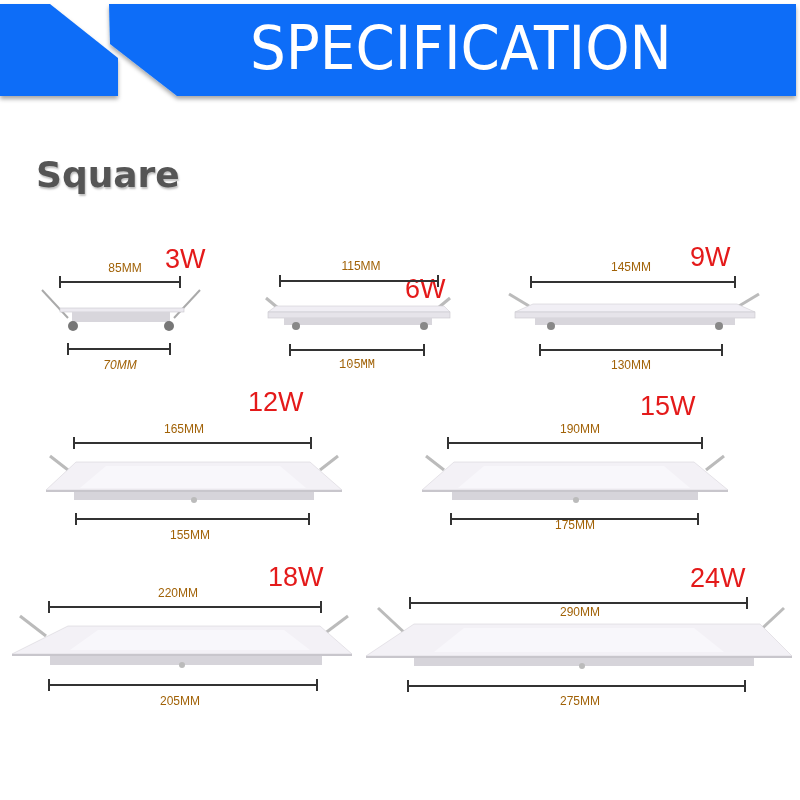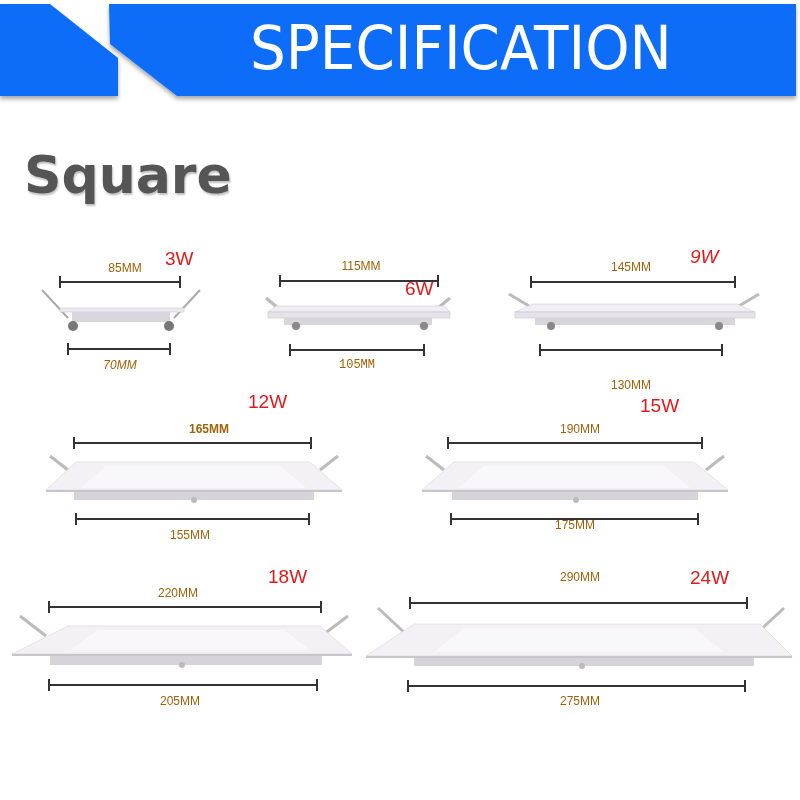--- a/index.html
+++ b/index.html
@@ -1,21 +1,21 @@
 <!DOCTYPE html>
 <html><head>
 <meta charset="utf-8">
 <style>
   html, body { margin: 0; padding: 0; }
   body { width: 800px; height: 800px; background: #ffffff; position: relative; overflow: hidden; font-family: "DejaVu Sans", sans-serif; }
   .header-svg { position: absolute; left: 0; top: 0; }
   .title { position: absolute; left: 250px; top: 8px; width: 500px; text-align: left; color: #ffffff; font-family: "DejaVu Sans", sans-serif; font-size: 60px; letter-spacing: 0px; line-height: 80px; transform: scaleX(0.94); transform-origin: left center; }
-  .section-title { position: absolute; left: 24px; top: 140px; font-family: "DejaVu Sans", sans-serif; font-weight: bold; font-size: 52px; color: #555555; text-shadow: 1px 2px 2px rgba(0,0,0,0.25); line-height: 70px; }
+  .section-title { position: absolute; left: 36px; top: 140px; font-family: "DejaVu Sans", sans-serif; font-weight: bold; font-size: 36px; color: #555555; text-shadow: 1px 2px 2px rgba(0,0,0,0.25); line-height: 70px; }
   .dim-label { position: absolute; font-family: "Liberation Sans", sans-serif; font-size: 12px; color: #a16207; white-space: nowrap; transform: translateX(-50%); line-height: 18px; }
-  .watt { position: absolute; font-family: "Liberation Sans", sans-serif; font-size: 19px; color: #e41a1a; white-space: nowrap; line-height: 28px; }
+  .watt { position: absolute; font-family: "Liberation Sans", sans-serif; font-size: 27px; color: #e41a1a; white-space: nowrap; line-height: 28px; }
   .bar { position: absolute; height: 2px; background: #333333; }
   .bar::before, .bar::after { content: ""; position: absolute; top: -5px; width: 2px; height: 12px; background: #333333; }
   .bar::before { left: 0; }
   .bar::after { right: 0; }
   .lamp { position: absolute; }
 </style>
 </head>
 <body>
 
 <svg class="header-svg" width="800" height="104" viewBox="0 0 800 104">
@@ -58,39 +58,39 @@
     <rect x="4" y="18" width="182" height="6" fill="#e6e4ea" stroke="#c8c6cc" stroke-width="0.6"></rect>
     <rect x="20" y="24" width="148" height="7" fill="#d8d6dc"></rect>
     <circle cx="32" cy="32" r="4" fill="#888"></circle>
     <circle cx="160" cy="32" r="4" fill="#888"></circle>
   </svg>
   <div class="bar" style="left:289px; top:349px; width:136px;"></div>
   <div class="dim-label" style="left:357px; top:356px;font-family:Liberation Mono, monospace;">105MM</div>
 </div>
 
 <div>
-  <div class="watt" style="left:690px; top:243px;font-style:italic;">9W</div>
+  <div class="watt" style="left:690px; top:243px;">9W</div>
   <div class="dim-label" style="left:631px; top:258px;">145MM</div>
   <div class="bar" style="left:530px; top:281px; width:206px;"></div>
   <svg class="lamp" style="left:505px; top:292px;" width="258" height="42" viewBox="0 0 258 42">
     <line x1="4" y1="2" x2="24" y2="14" stroke="#bbb" stroke-width="3"></line>
     <line x1="254" y1="2" x2="234" y2="14" stroke="#bbb" stroke-width="3"></line>
     <polygon points="10,20 250,20 232,12 28,12" fill="#f1eff5" stroke="#d0ced4" stroke-width="0.6"></polygon>
     <rect x="10" y="20" width="240" height="6" fill="#e6e4ea" stroke="#c8c6cc" stroke-width="0.6"></rect>
     <rect x="30" y="26" width="200" height="7" fill="#d8d6dc"></rect>
     <circle cx="46" cy="34" r="4" fill="#888"></circle>
     <circle cx="214" cy="34" r="4" fill="#888"></circle>
   </svg>
   <div class="bar" style="left:539px; top:349px; width:184px;"></div>
-  <div class="dim-label" style="left:631px; top:356px;margin-top:20px;">130MM</div>
+  <div class="dim-label" style="left:631px; top:356px;">130MM</div>
 </div>
 
 <div>
   <div class="watt" style="left:248px; top:388px;">12W</div>
-  <div class="dim-label" style="left:209px; top:420px;font-weight:bold;">165MM</div>
+  <div class="dim-label" style="left:184px; top:420px;">165MM</div>
   <div class="bar" style="left:73px; top:442px; width:239px;"></div>
   <svg class="lamp" style="left:44px; top:452px;" width="300" height="52" viewBox="0 0 300 52">
     <line x1="6" y1="4" x2="24" y2="18" stroke="#bbb" stroke-width="3"></line>
     <line x1="294" y1="4" x2="276" y2="18" stroke="#bbb" stroke-width="3"></line>
     <polygon points="2,38 298,38 266,10 32,10" fill="#f3f1f6" stroke="#d6d4da" stroke-width="0.6"></polygon>
     <polygon points="36,36 262,36 236,14 62,14" fill="#f8f7fb"></polygon>
     <rect x="2" y="38" width="296" height="2" fill="#c8c6cc"></rect>
     <rect x="30" y="40" width="240" height="8" fill="#d6d4da"></rect>
     <circle cx="150" cy="48" r="3" fill="#bbb"></circle>
   </svg>
@@ -127,21 +127,21 @@
     <rect x="2" y="40" width="340" height="2" fill="#c8c6cc"></rect>
     <rect x="40" y="42" width="272" height="9" fill="#d6d4da"></rect>
     <circle cx="172" cy="51" r="3" fill="#bbb"></circle>
   </svg>
   <div class="bar" style="left:48px; top:684px; width:270px;"></div>
   <div class="dim-label" style="left:180px; top:692px;">205MM</div>
 </div>
 
 <div>
   <div class="watt" style="left:690px; top:564px;">24W</div>
-  <div class="dim-label" style="left:580px; top:568px;">290MM</div>
+  <div class="dim-label" style="left:580px; top:603px;">290MM</div>
   <div class="bar" style="left:409px; top:602px; width:339px;"></div>
   <svg class="lamp" style="left:364px; top:606px;" width="430" height="64" viewBox="0 0 430 64">
     <line x1="14" y1="2" x2="44" y2="30" stroke="#bbb" stroke-width="3"></line>
     <line x1="420" y1="2" x2="392" y2="28" stroke="#bbb" stroke-width="3"></line>
     <polygon points="2,50 428,50 396,18 50,18" fill="#f3f1f6" stroke="#d6d4da" stroke-width="0.6"></polygon>
     <polygon points="70,46 360,46 330,22 100,22" fill="#f8f7fb"></polygon>
     <rect x="2" y="50" width="426" height="2" fill="#c8c6cc"></rect>
     <rect x="50" y="52" width="340" height="8" fill="#d6d4da"></rect>
     <circle cx="218" cy="60" r="3" fill="#bbb"></circle>
   </svg>

